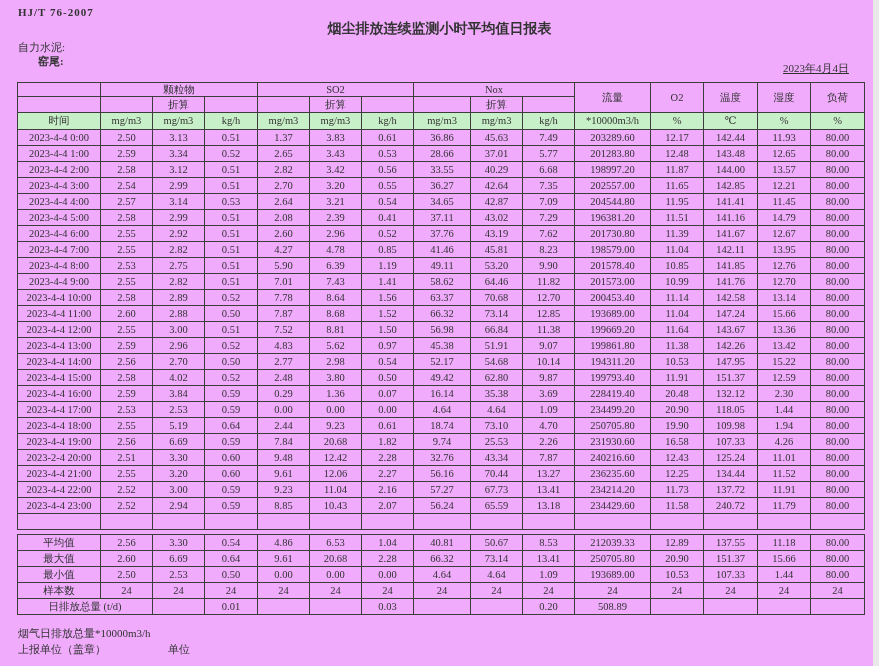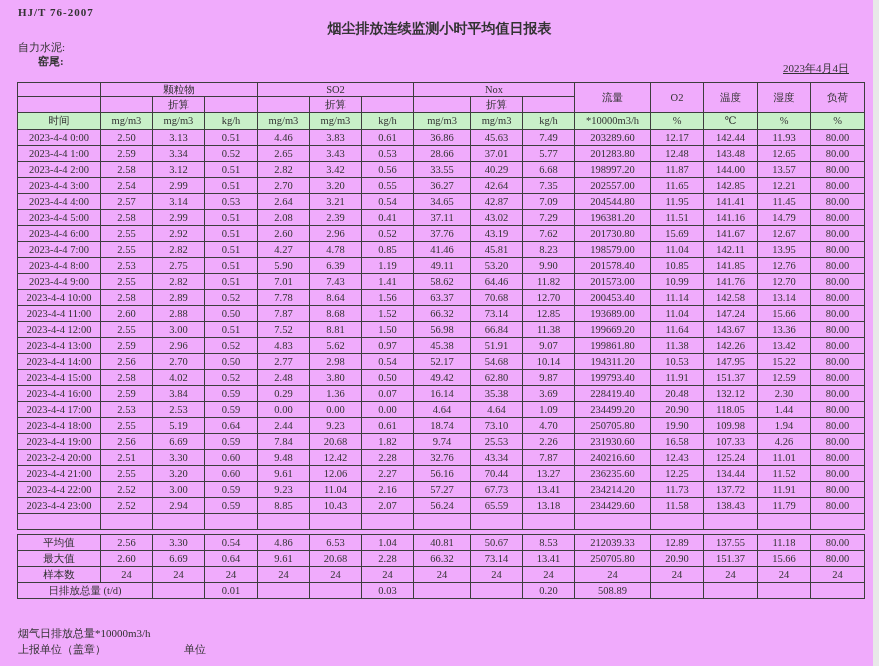--- a/index.html
+++ b/index.html
@@ -35,21 +35,21 @@
   }
   tr.h1 td { height:14px; }
   tr.h3 td { height:17px; }
   tr.green td { background:#c8f0c8; }
   td.o2 { vertical-align:bottom; padding-bottom:1px; }
   td.lbl2 { text-align:left; padding-left:3px; }
   tr.spacer td { height:16px; }
 
   .f1 { position:absolute; top:626px; left:18px; font-size:11px; }
   .f2 { position:absolute; top:642px; left:18px; font-size:11px; }
-  .f2 .unit { position:absolute; left:150px; top:0; white-space:nowrap;margin-left:16px; }
+  .f2 .unit { position:absolute; left:150px; top:0; white-space:nowrap; }
 </style>
 </head>
 <body>
 
 <div class="page">
 
   <div class="std">HJ/T  76-2007</div>
   <div class="title">烟尘排放连续监测小时平均值日报表</div>
   <div class="company">自力水泥:</div>
   <div class="site">窑尾:</div>
@@ -114,21 +114,21 @@
         <td>%</td>
         <td>%</td>
       </tr>
     </thead>
     <tbody id="data-rows">
         <tr>
           <td>2023-4-4 0:00</td>
           <td>2.50</td>
           <td>3.13</td>
           <td>0.51</td>
-          <td>4.46</td>
+          <td>1.37</td>
           <td>3.83</td>
           <td>0.61</td>
           <td>36.86</td>
           <td>45.63</td>
           <td>7.49</td>
           <td>203289.60</td>
           <td class="o2">12.17</td>
           <td>142.44</td>
           <td>11.93</td>
           <td>80.00</td>
@@ -223,21 +223,21 @@
           <td>2.55</td>
           <td>2.92</td>
           <td>0.51</td>
           <td>2.60</td>
           <td>2.96</td>
           <td>0.52</td>
           <td>37.76</td>
           <td>43.19</td>
           <td>7.62</td>
           <td>201730.80</td>
-          <td class="o2">15.69</td>
+          <td class="o2">11.39</td>
           <td>141.67</td>
           <td>12.67</td>
           <td>80.00</td>
         </tr>
         <tr>
           <td>2023-4-4 7:00</td>
           <td>2.55</td>
           <td>2.82</td>
           <td>0.51</td>
           <td>4.27</td>
@@ -513,21 +513,21 @@
           <td>2.94</td>
           <td>0.59</td>
           <td>8.85</td>
           <td>10.43</td>
           <td>2.07</td>
           <td>56.24</td>
           <td>65.59</td>
           <td>13.18</td>
           <td>234429.60</td>
           <td class="o2">11.58</td>
-          <td>138.43</td>
+          <td>240.72</td>
           <td>11.79</td>
           <td>80.00</td>
         </tr>
         <tr class="spacer">
           <td></td>
           <td></td>
           <td></td>
           <td></td>
           <td></td>
           <td></td>
@@ -591,20 +591,37 @@
           <td>66.32</td>
           <td>73.14</td>
           <td>13.41</td>
           <td>250705.80</td>
           <td class="o2">20.90</td>
           <td>151.37</td>
           <td>15.66</td>
           <td>80.00</td>
         </tr>
         <tr>
+          <td>最小值</td>
+          <td>2.50</td>
+          <td>2.53</td>
+          <td>0.50</td>
+          <td>0.00</td>
+          <td>0.00</td>
+          <td>0.00</td>
+          <td>4.64</td>
+          <td>4.64</td>
+          <td>1.09</td>
+          <td>193689.00</td>
+          <td class="o2">10.53</td>
+          <td>107.33</td>
+          <td>1.44</td>
+          <td>80.00</td>
+        </tr>
+        <tr>
           <td>样本数</td>
           <td>24</td>
           <td>24</td>
           <td>24</td>
           <td>24</td>
           <td>24</td>
           <td>24</td>
           <td>24</td>
           <td>24</td>
           <td>24</td>

